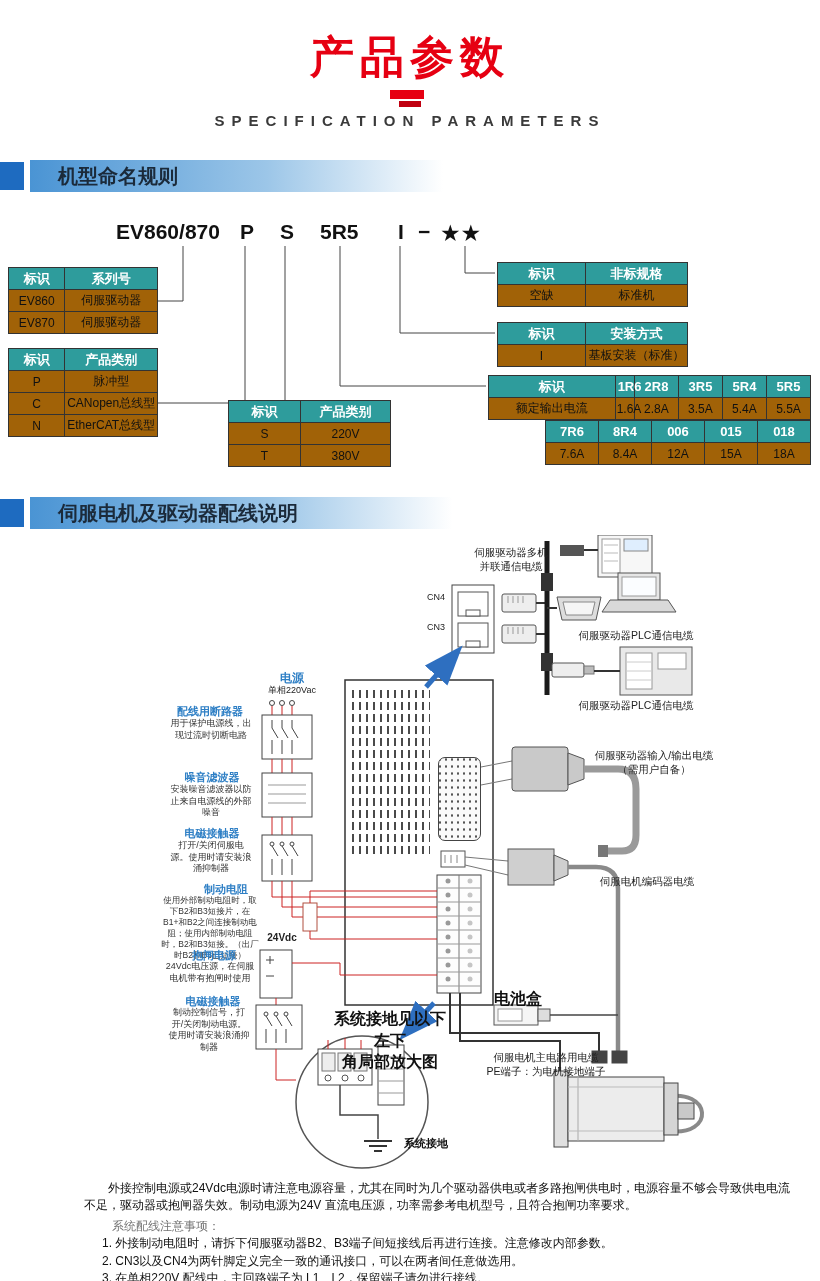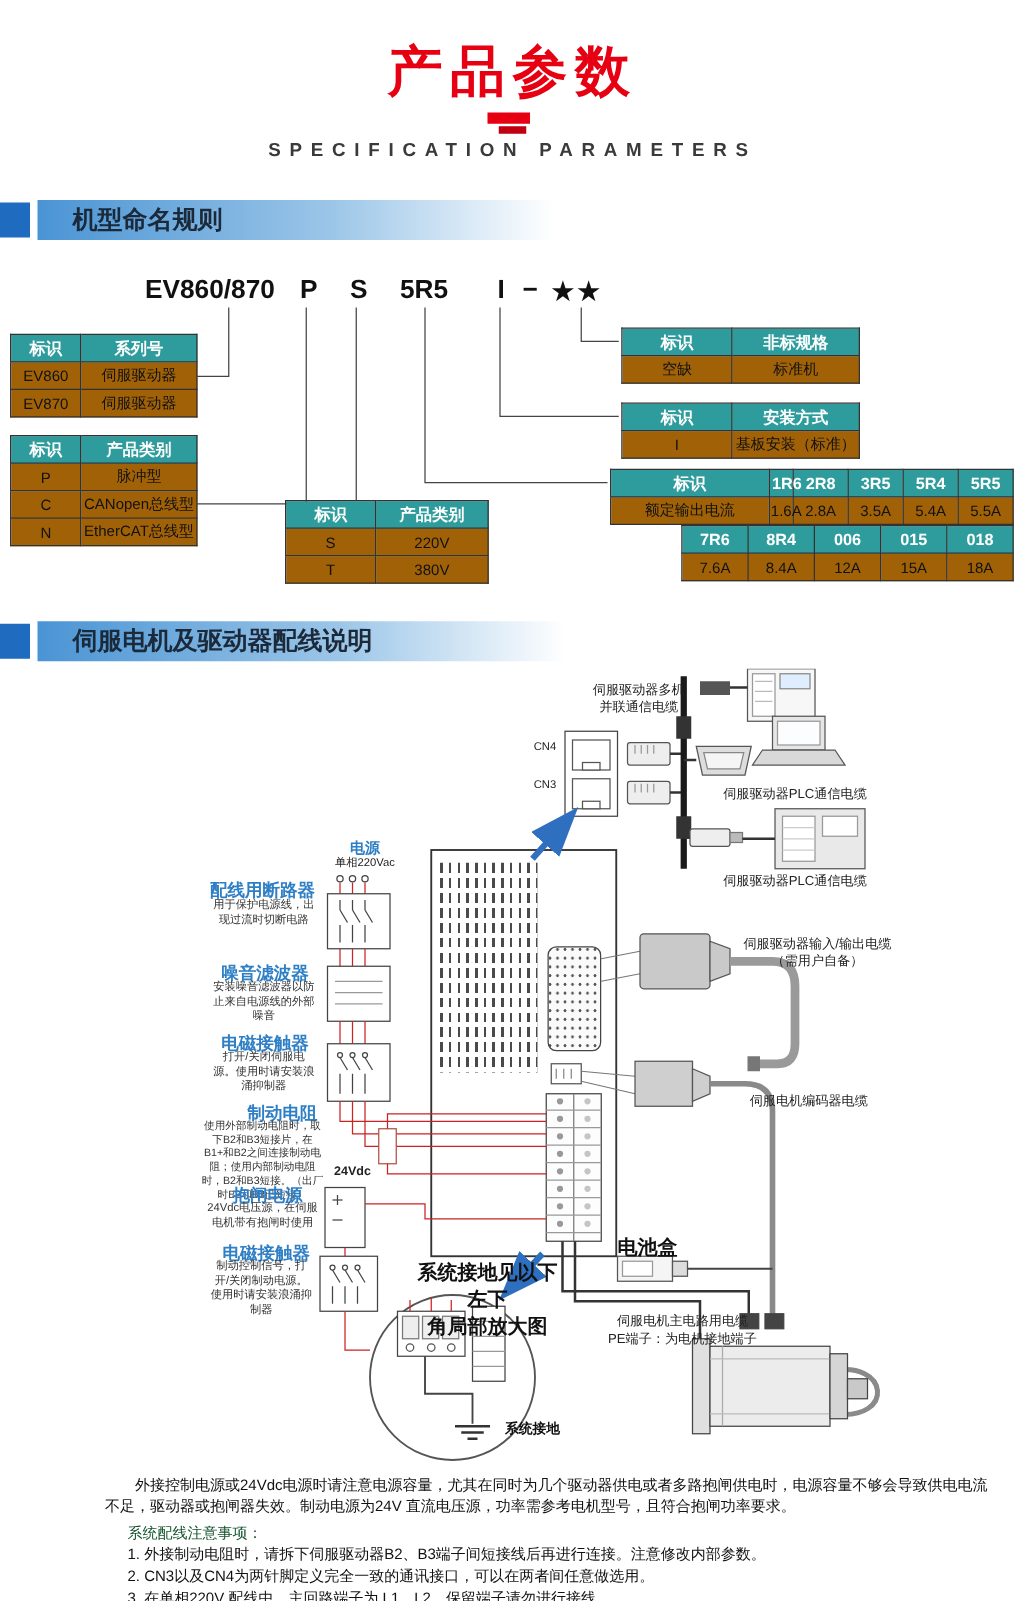--- a/index.html
+++ b/index.html
@@ -20,38 +20,38 @@
 
   .code-part { top:220px; font-size:21px; font-weight:600; color:#111; }
 
   table.spec { position:absolute; border-collapse:collapse; table-layout:fixed; }
   .spec th { background:#2E9C9C; color:#fff; font-weight:bold; border:1px solid #333; height:22px;
              font-size:13px; padding:0 2px; }
   .spec td { background:#a16207; color:#111; border:1px solid #333; height:22px; text-align:center;
              font-size:12px; padding:0 1px; }
 
   .lbl { position:absolute;text-align:center; }
-  .blue-t { color:#2E7FC5; font-weight:bold; font-size:14px; text-align:center; }
+  .blue-t { color:#2E7FC5; font-weight:bold; font-size:11px; text-align:center; }
   .desc { font-size:9px; color:#333; line-height:1.3; }
   .dlabel { font-size:10.5px; color:#222; line-height:1.35; }
   .dlabel-b { font-size:16px; color:#111; font-weight:bold; line-height:1.35; }
   .tiny { font-size:9px; color:#222; }
 
   .vents { left:352px; top:690px; width:78px; height:168px;
            background-image:
              repeating-linear-gradient(0deg, #fff 0px 4px, rgba(255,255,255,0) 4px 12px),
              repeating-linear-gradient(90deg, #4a4a4a 0px 2px, #fff 2px 7px); }
   .db-conn { left:438px; top:757px; width:43px; height:84px; border:1.5px solid #444; border-radius:7px;
              background-color:#fafafa;
              background-image: radial-gradient(circle, #555 1px, rgba(0,0,0,0) 1.3px);
              background-size:6px 7px; background-position:4px 5px; }
 
   .notes { left:84px; top:1180px; width:716px; font-size:12px; color:#111; line-height:1.45; }
   .notes .intro { text-indent:2em; }
-  .notes .heading { color:#14532d; margin-top:3px; margin-left:18px; }
+  .notes .heading { color:#737373; margin-top:3px; margin-left:28px; }
   .notes .item { margin-left:18px; }
 </style>
 </head>
 <body>
 
 <div class="page">
 
   <div class="abs main-title">产品参数</div>
   <div class="abs red-bar1"></div>
   <div class="abs red-bar2"></div>

